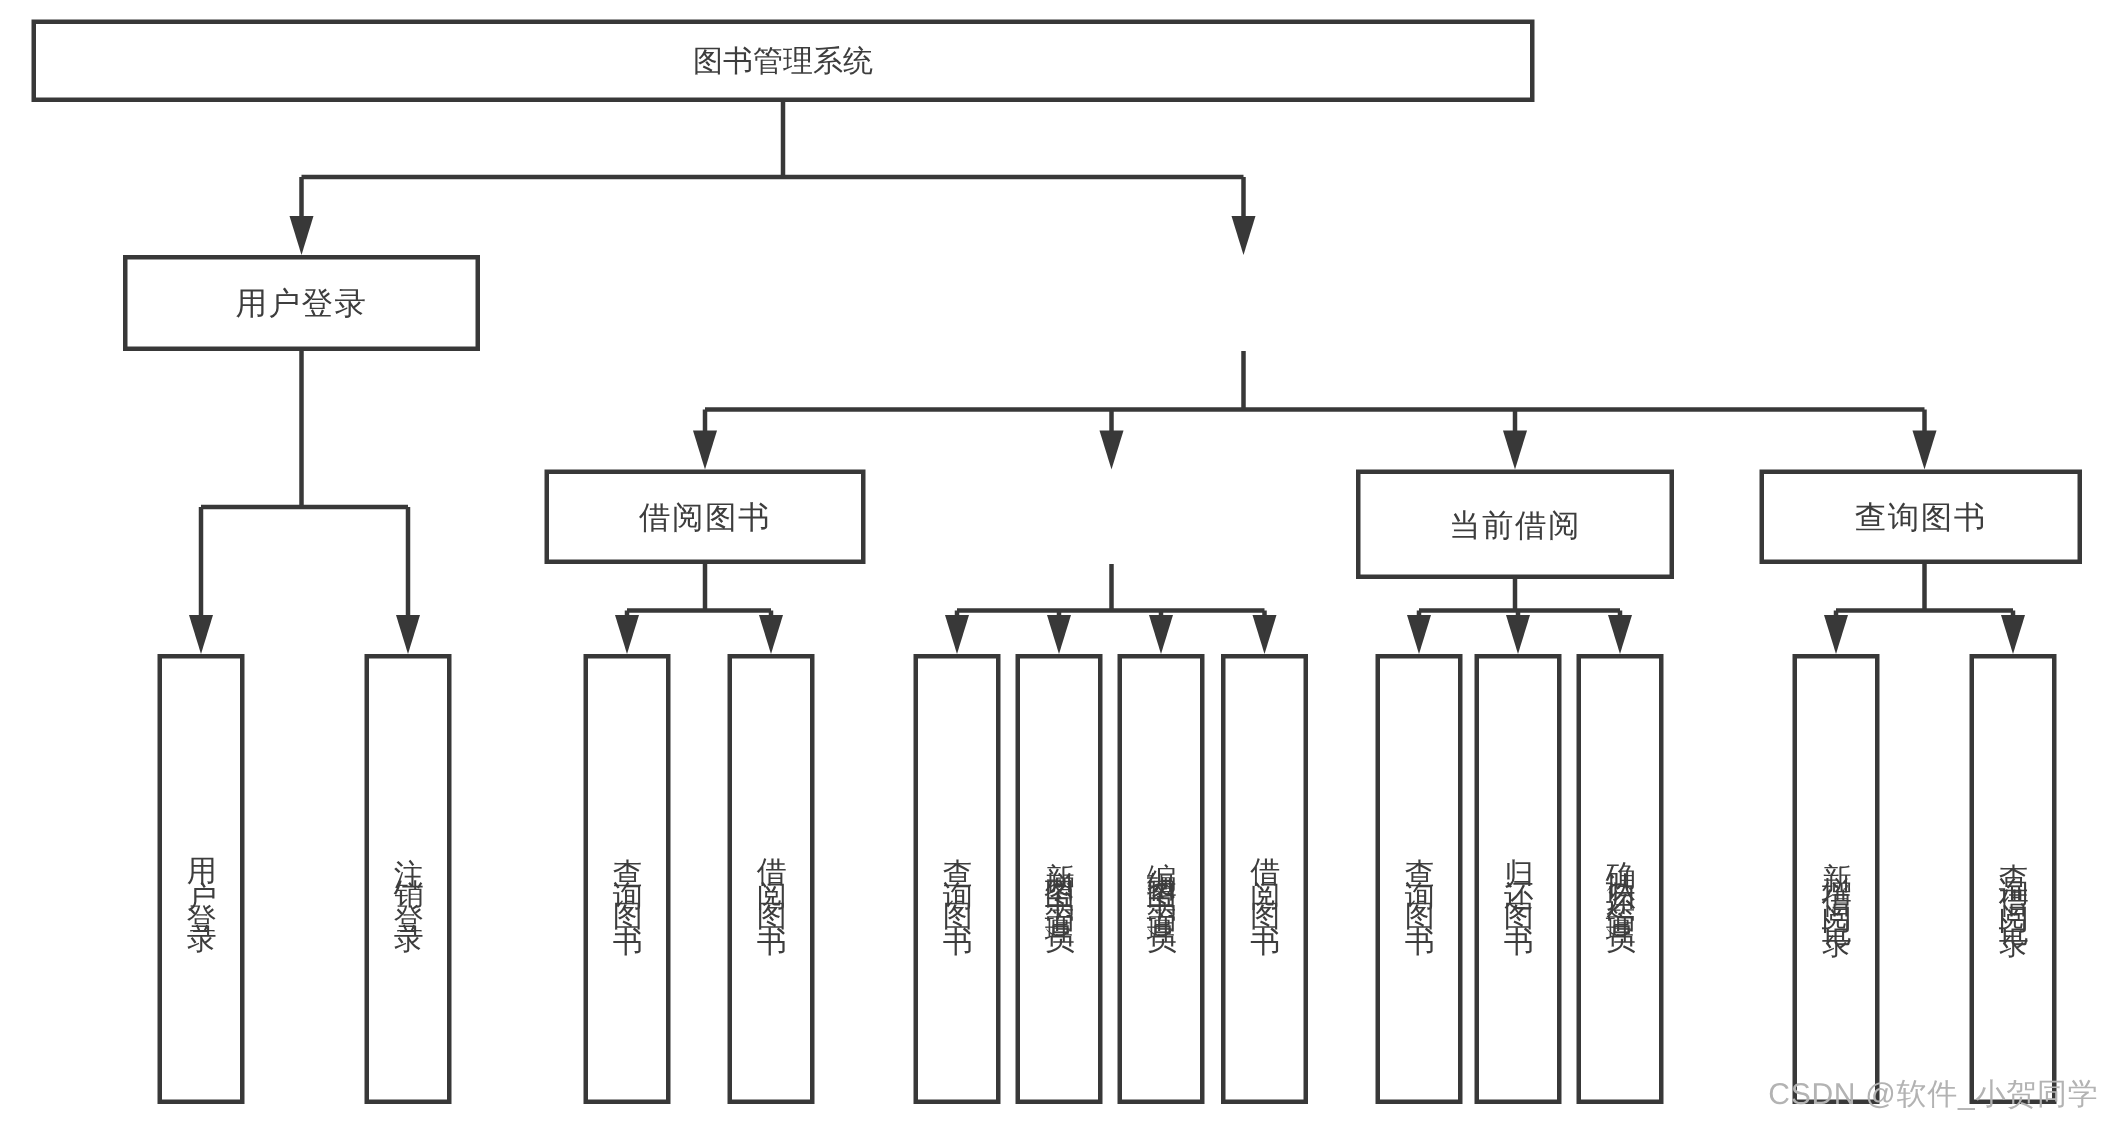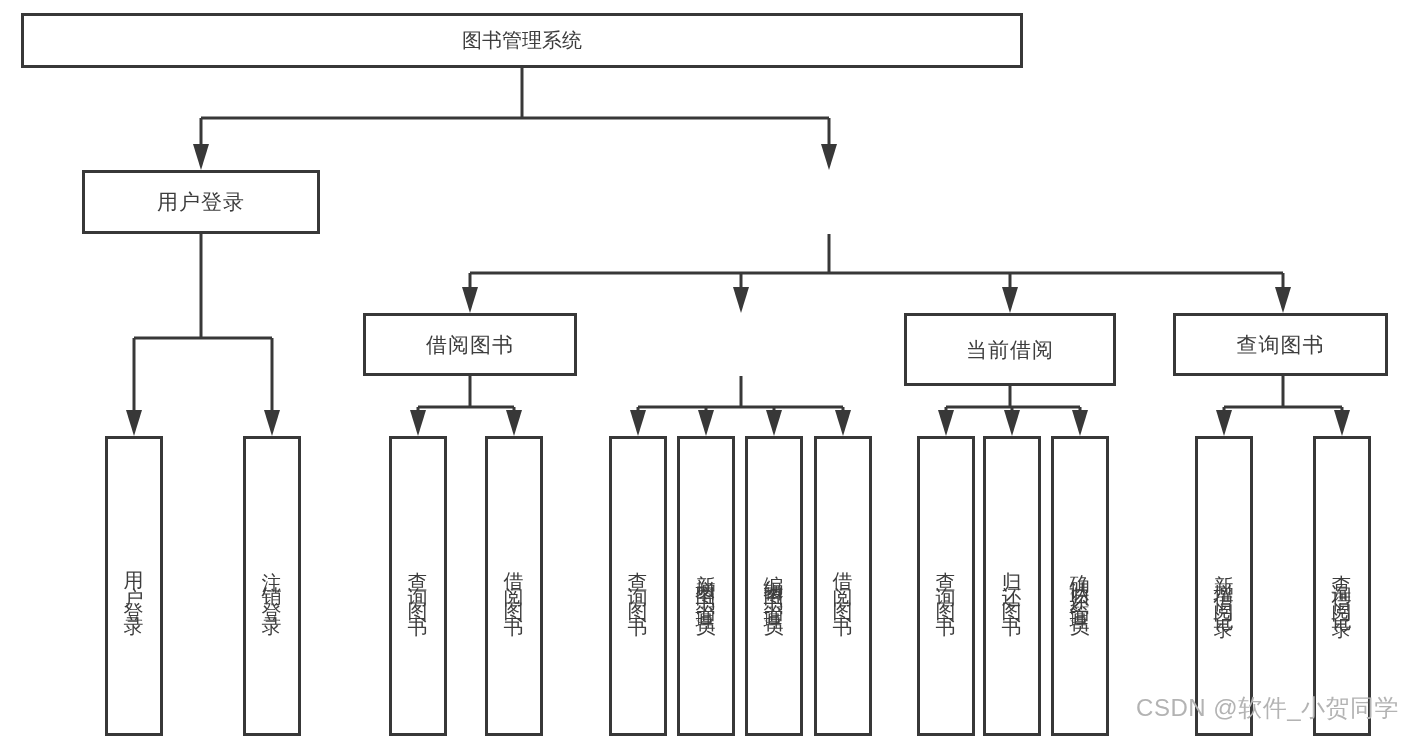--- a/index.html
+++ b/index.html
@@ -35,22 +35,22 @@
     writing-mode:vertical-rl;
     text-orientation:mixed;
     font-size:20px;
     line-height:1;
   }
   .sp4 span{letter-spacing:15px;}
   .sp6 span{letter-spacing:9px;}
   .sp9 span{letter-spacing:6px;}
   .watermark{
     position:absolute;
-    right:6px;top:692px;
-    font-size:24px;
+    right:6px;top:716px;
+    font-size:20px;
     color:var(--wm);
     z-index:10;
     white-space:nowrap;
     letter-spacing:0.5px;
   }
 </style>
 </head>
 <body>
 
 <div class="canvas">

